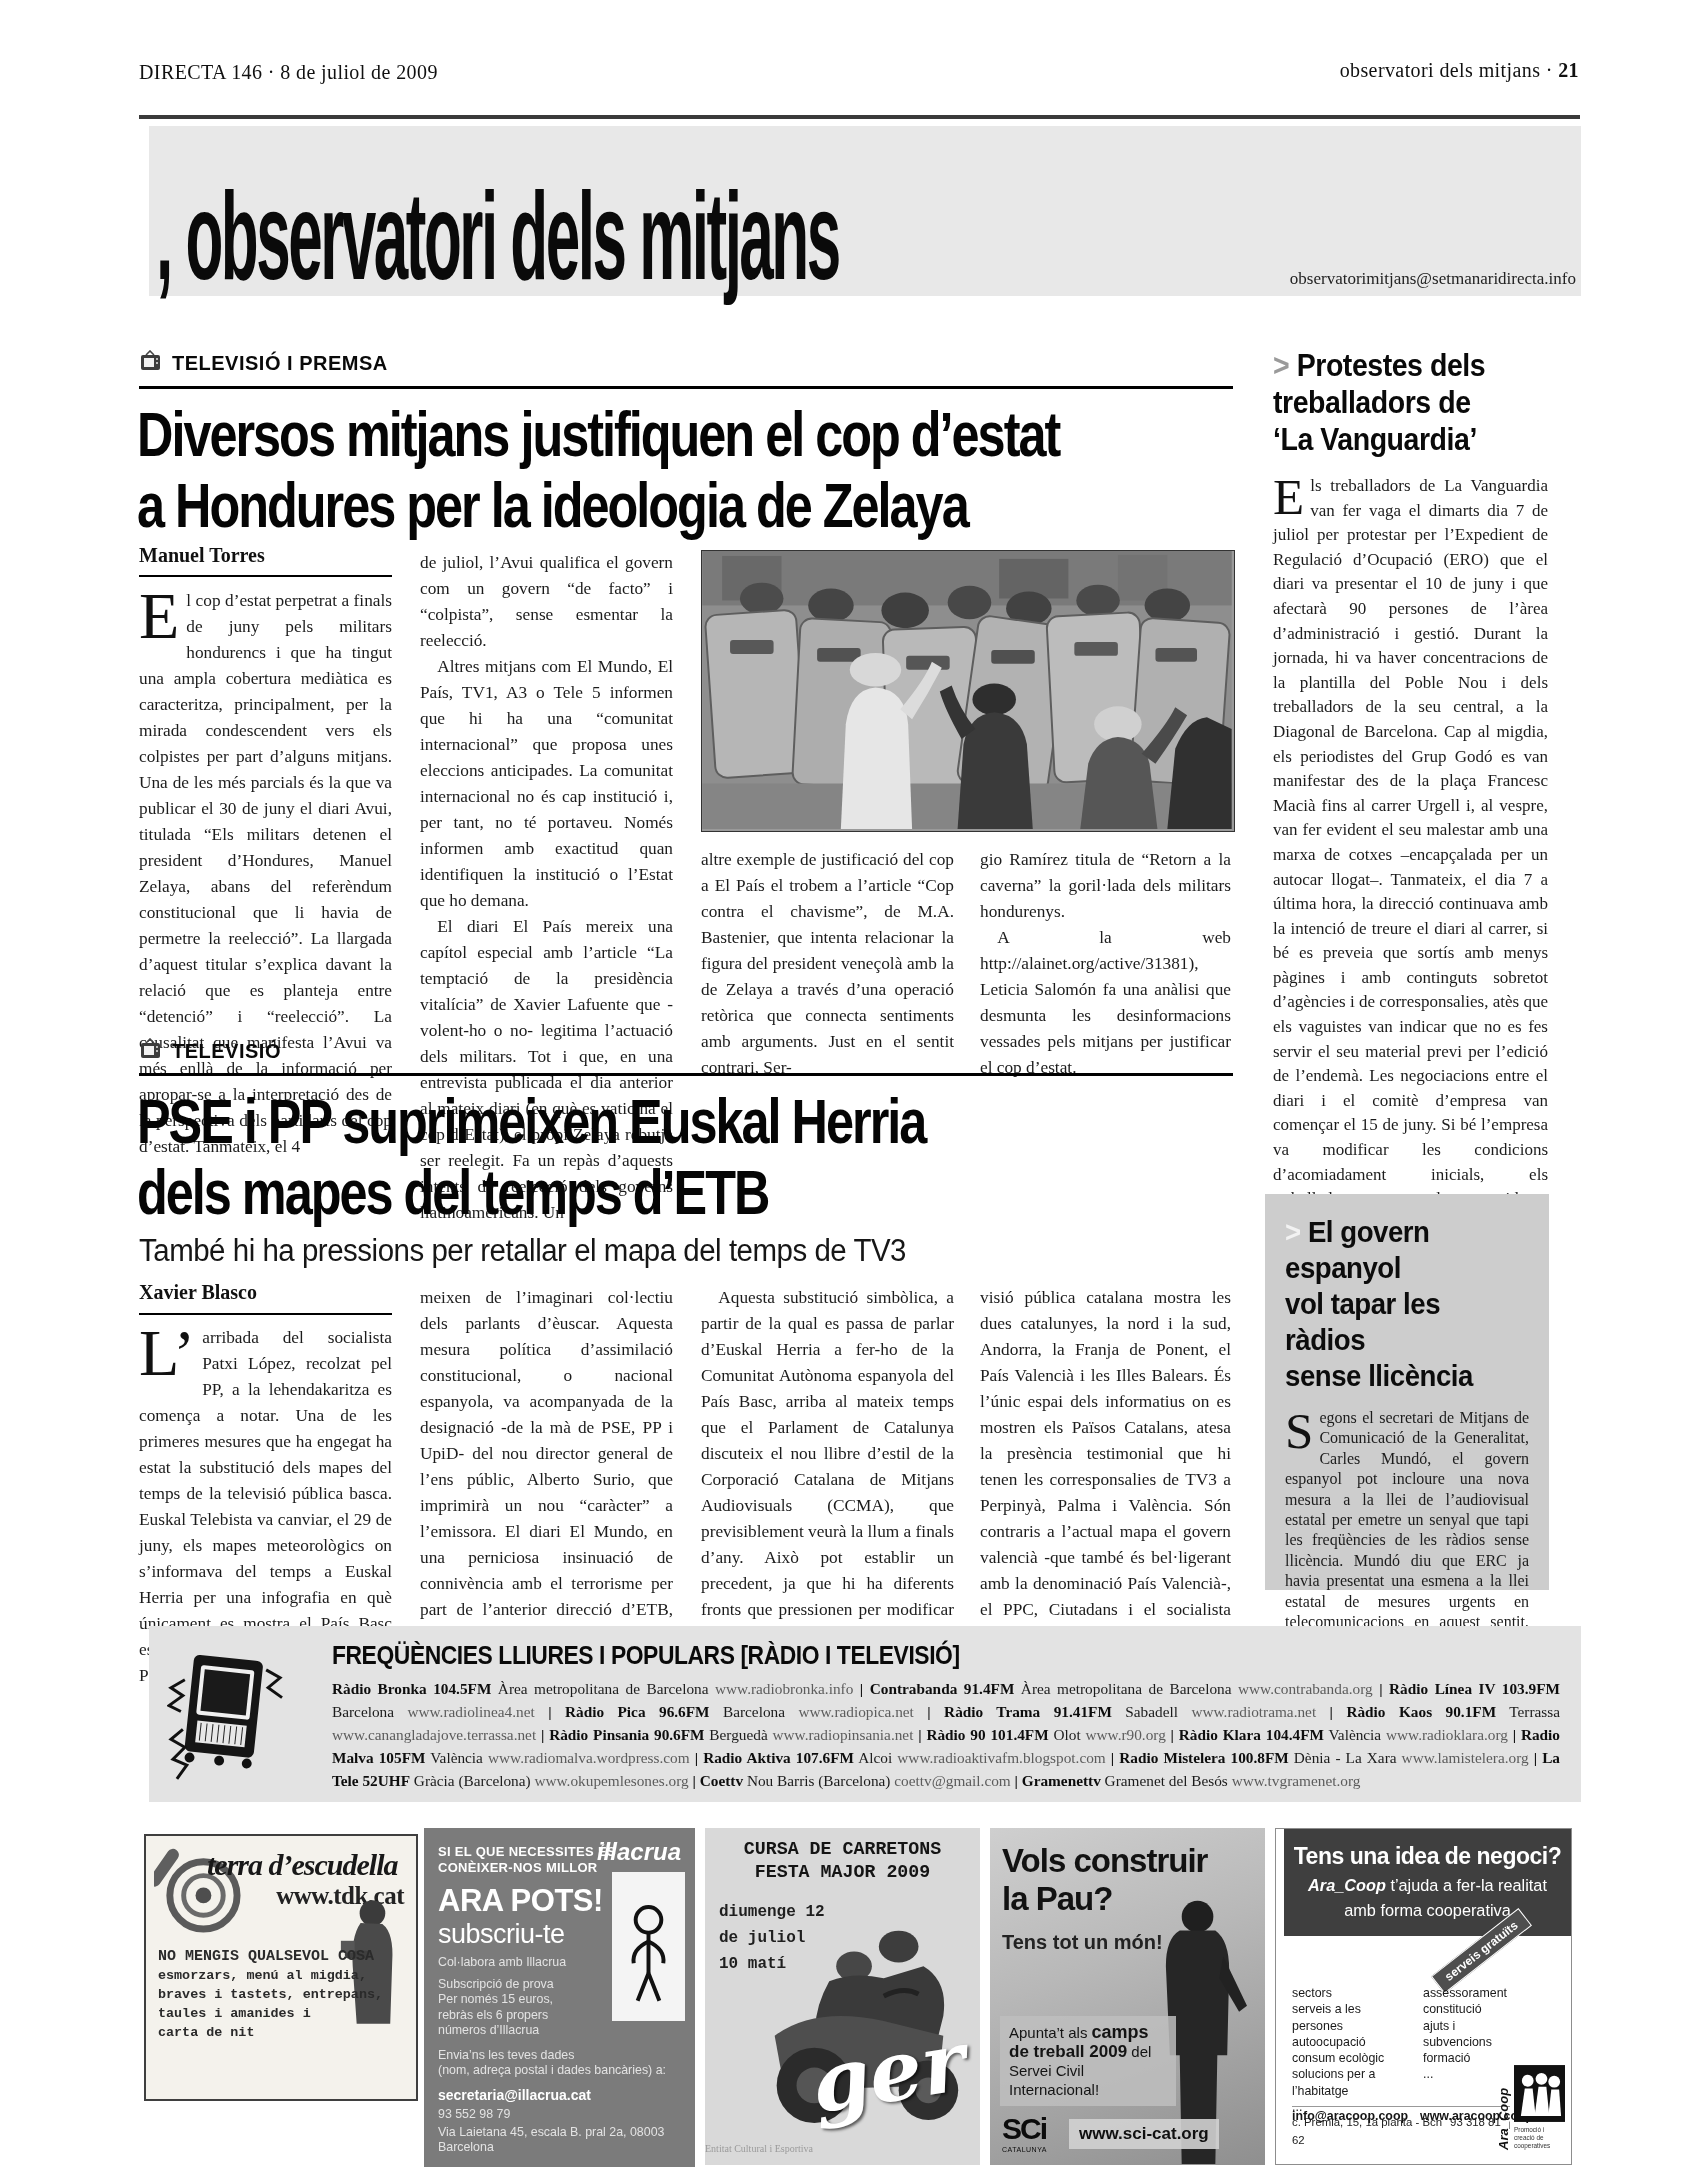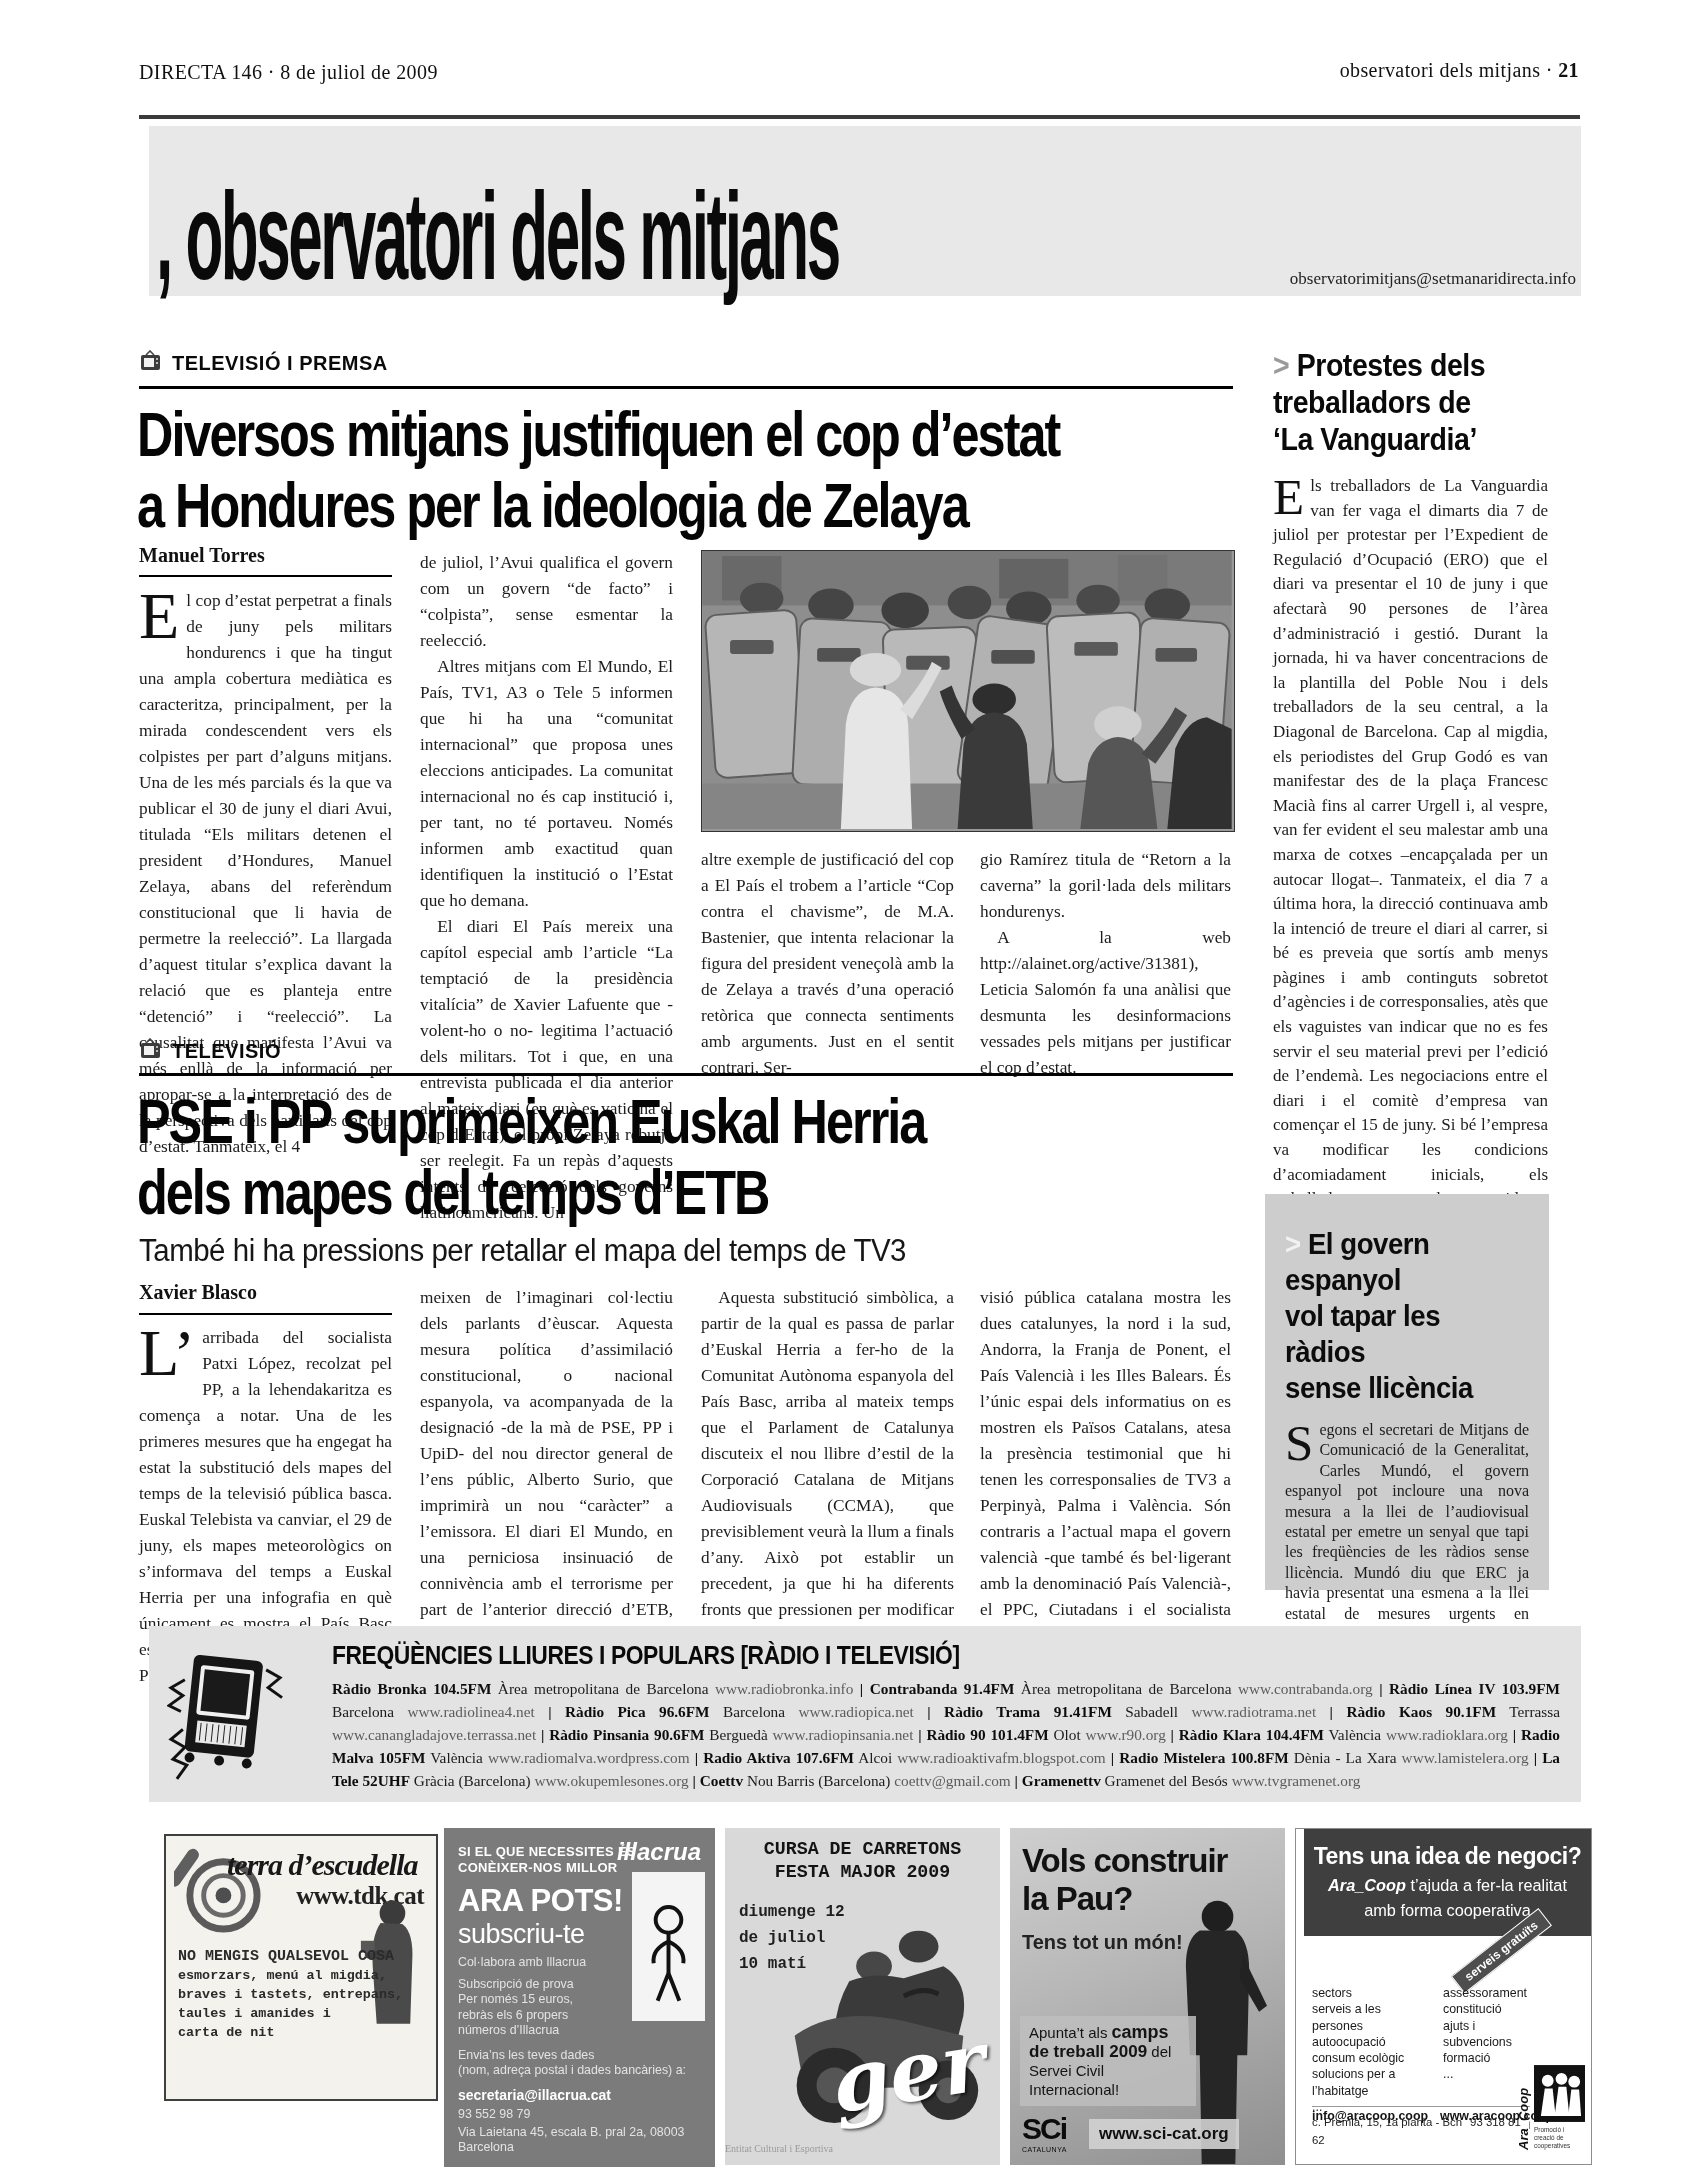--- a/index.html
+++ b/index.html
@@ -45,21 +45,21 @@
   .photo{border:1px solid #333;background:#9a9a9a;}
   
   .freqband{background:#e3e3e3;}
   .freqtitle{font-family:"Liberation Sans",sans-serif;font-weight:700;font-size:26px;letter-spacing:-0.5px;
              transform:scaleX(.88);transform-origin:left top;white-space:nowrap;color:#0a0a0a;}
   .freqlist{font-size:15.3px;line-height:23px;color:#1b1b1b;text-align:justify;}
   .fn{font-weight:700;color:#0d0d0d;}
   .fu{color:#5c5c5c;}
   .fs{font-weight:700;color:#0d0d0d;}
   
-  .ad{overflow:hidden;margin-left:20px;}
+  .ad{overflow:hidden;}
   
   .ad1{background:#f4f2ec;border:2px solid #3f3f3f;}
   .tdk-title{font-style:italic;font-weight:700;font-size:30px;letter-spacing:-1px;color:#181818;}
   .tdk-url{font-weight:700;font-size:25px;letter-spacing:-0.5px;color:#222;}
   .tdk-menu{font-family:"Liberation Mono",monospace;font-size:13.4px;line-height:19px;font-weight:700;color:#2a2a2a;}
   .tdk-bar{background:#161616;color:#eee;border-radius:5px;font-family:"Liberation Mono",monospace;
            font-size:16px;line-height:23px;text-align:right;padding:6px 10px;}
   
   .ad2{background:#7b7b7b;color:#fff;}
   .il-head{font-weight:700;font-size:13px;line-height:16px;letter-spacing:0.3px;}
@@ -212,21 +212,21 @@
   <div class="abs subhead" style="left:139px;top:1233px;">També hi ha pressions per retallar el mapa del temps de TV3</div>
 
   <div class="abs byline" style="left:139px;top:1281px;">Xavier Blasco</div>
   <div class="abs rule2" style="left:139px;top:1313px;width:253px;"></div>
 
   <div class="abs col" style="left:139px;top:1325px;width:253px;"><span class="dropcap">L’</span><span>arribada del socialista Patxi López, recolzat pel PP, a la lehendakaritza es comença a notar. Una de les primeres mesures que ha engegat ha estat la substitució dels mapes del temps de la televisió pública basca. Euskal Telebista va canviar, el 29 de juny, els mapes meteorològics on s’informava del temps a Euskal Herria per una infografia en què únicament es mostra el País Basc espanyol. Així doncs, Navarra i el País Basc francès se supri-</span></div>
   <div class="abs col" style="left:420px;top:1285px;width:253px;">meixen de l’imaginari col·lectiu dels parlants d’èuscar. Aquesta mesura política d’assimilació constitucional, o nacional espanyola, va acompanyada de la designació -de la mà de PSE, PP i UpiD- del nou director general de l’ens públic, Alberto Surio, que imprimirà un nou “caràcter” a l’emissora. El diari El Mundo, en una perniciosa insinuació de connivència amb el terrorisme per part de l’anterior direcció d’ETB, diu que el canvi ja s’ha notat en el tractament de les informacions a propòsit del darrer atemptat d’ETA.</div>
   <div class="abs col" style="left:701px;top:1285px;width:253px;"> Aquesta substitució simbòlica, a partir de la qual es passa de parlar d’Euskal Herria a fer-ho de la Comunitat Autònoma espanyola del País Basc, arriba al mateix temps que el Parlament de Catalunya discuteix el nou llibre d’estil de la Corporació Catalana de Mitjans Audiovisuals (CCMA), que previsiblement veurà la llum a finals d’any. Això pot establir un precedent, ja que hi ha diferents fronts que pressionen per modificar el mapa del temps de TV3 i eliminar qualsevol referència a un espai nacional que no sigui l’espanyol. La infografia de la tele-</div>
   <div class="abs col" style="left:980px;top:1285px;width:251px;">visió pública catalana mostra les dues catalunyes, la nord i la sud, Andorra, la Franja de Ponent, el País Valencià i les Illes Balears. És l’únic espai dels informatius on es mostren els Països Catalans, atesa la presència testimonial que hi tenen les corresponsalies de TV3 a Perpinyà, Palma i València. Són contraris a l’actual mapa el govern valencià -que també és bel·ligerant amb la denominació País Valencià-, el PPC, Ciutadans i el socialista Joan Ferran, que diu que el nou llibre d’estil de la CCMA ha de servir per “no construir nació”. Catalana, s’entén.</div>
 
-  <div class="abs sb2box" style="left:1265px;top:1194px;width:284px;height:396px;padding:32px 20px;box-sizing:border-box;">
+  <div class="abs sb2box" style="left:1265px;top:1194px;width:284px;height:396px;padding:20px 20px;box-sizing:border-box;">
     <div class="sb2title"><span class="chev2">&gt;</span> <span>El govern espanyol</span><br><span>vol tapar les ràdios</span><br><span>sense llicència</span></div>
     <div class="sb2body"><span class="dropcap small">S</span><span>egons el secretari de Mitjans de Comunicació de la Generalitat, Carles Mundó, el govern espanyol pot incloure una nova mesura a la llei de l’audiovisual estatal per emetre un senyal que tapi les freqüències de les ràdios sense llicència. Mundó diu que ERC ja havia presentat una esmena a la llei estatal de mesures urgents en telecomunicacions en aquest sentit, però que no va prosperar. Joan G. Vallvé.</span></div>
   </div>
 
   <div class="abs freqband" style="left:149px;top:1626px;width:1432px;height:176px;">
     <div class="abs" style="left:18px;top:14px;">
       <svg width="119" height="149" viewBox="0 0 120 150">
         <g transform="rotate(6 60 70)">
           <rect x="22" y="18" width="70" height="98" rx="6" fill="#161616"></rect>
           <rect x="30" y="28" width="54" height="50" rx="3" fill="#f0f0f0"></rect>

